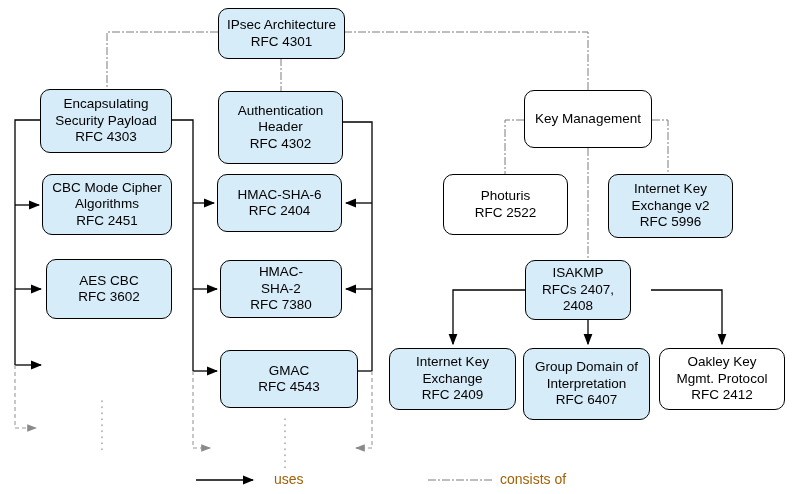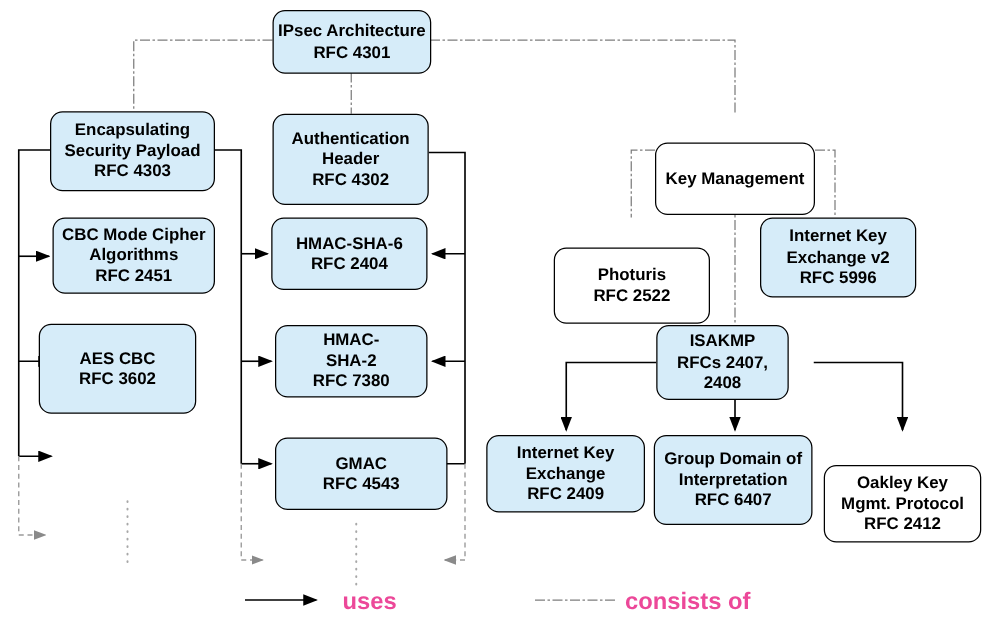--- a/index.html
+++ b/index.html
@@ -2,43 +2,42 @@
 <html><head>
 <meta charset="utf-8">
 <style>
   html,body{margin:0;padding:0;background:#ffffff;}
   #canvas{
     position:relative;
     width:793px;height:494px;
     background:#ffffff;
     font-family:"Liberation Sans", sans-serif;
     overflow:hidden;
-    font-weight:bold;
   }
   #wires{position:absolute;left:0;top:0;width:793px;height:494px;}
   .node{
     position:absolute;
     box-sizing:border-box;
     border:1.5px solid #000000;
     border-radius:10px;
     display:flex;
     flex-direction:column;
     align-items:center;
     justify-content:center;
     text-align:center;
     font-size:13.5px;
     line-height:16.5px;
     color:#000000;
   }
   .node.blue{background:#d6ecf9;}
-  .node.white{background:#ffffff;margin-top:24px;}
+  .node.white{background:#ffffff;}
   .legend-label{
     position:absolute;
-    font-size:19px;
-    color:#ec4899;
+    font-size:14px;
+    color:#a16207;
     white-space:nowrap;
   }
 </style>
 </head>
 <body>
 
 <div id="canvas">
 
   <svg id="wires" viewBox="0 0 793 494" xmlns="http://www.w3.org/2000/svg">
     <defs>
@@ -106,21 +105,21 @@
     <span>Security Payload</span>
     <span>RFC 4303</span>
   </div>
 
   <div class="node blue" style="left:42px;top:174px;width:130px;height:61px">
     <span>CBC Mode Cipher</span>
     <span>Algorithms</span>
     <span>RFC 2451</span>
   </div>
 
-  <div class="node blue" style="left:31px;top:259px;width:126px;height:72px">
+  <div class="node blue" style="left:46px;top:259px;width:126px;height:60px">
     <span>AES CBC</span>
     <span>RFC 3602</span>
   </div>
 
 
   <div class="node blue" style="left:218px;top:91px;width:125px;height:73px">
     <span>Authentication</span>
     <span>Header</span>
     <span>RFC 4302</span>
   </div>

